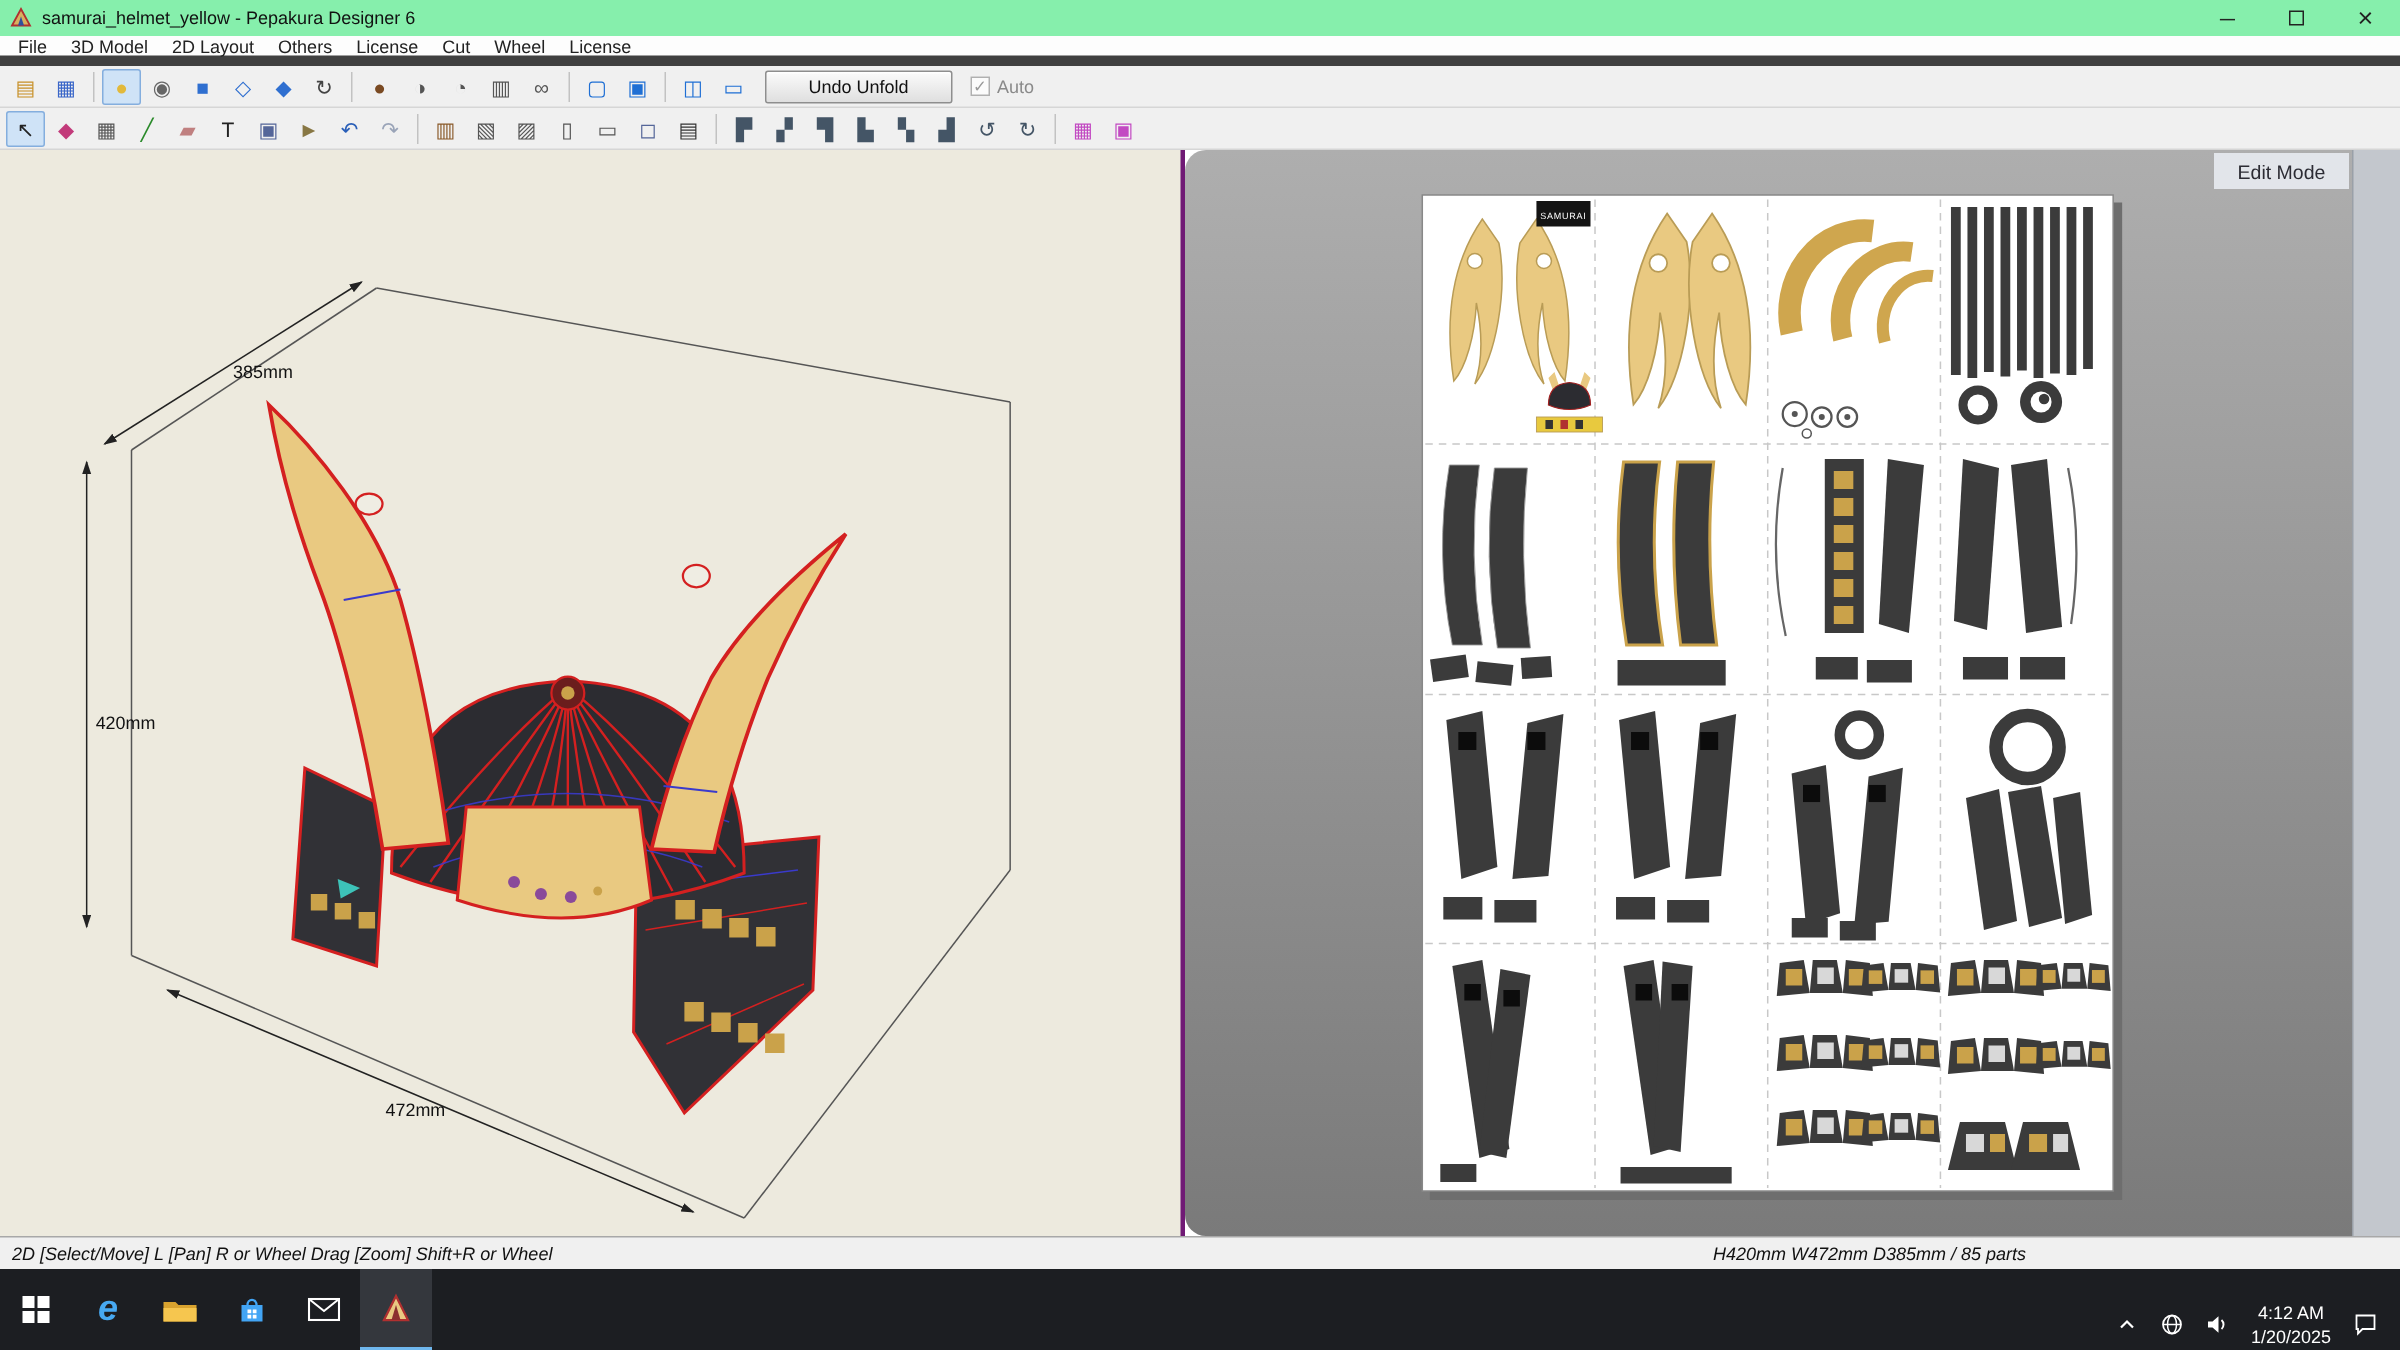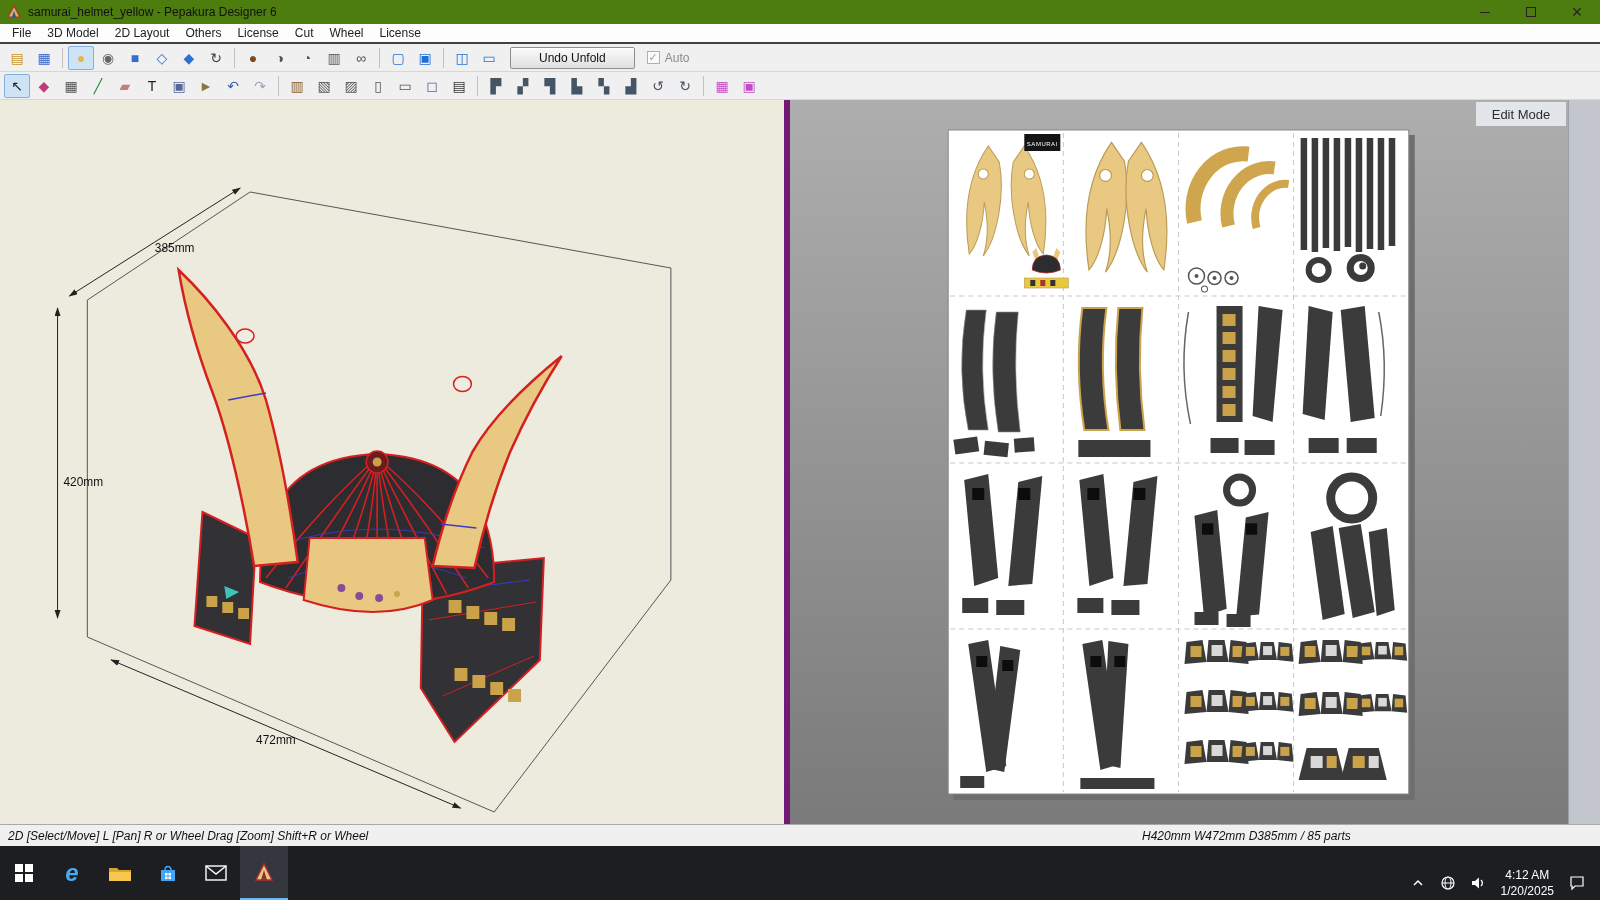--- a/index.html
+++ b/index.html
@@ -1,45 +1,45 @@
 <!DOCTYPE html>
 <html style="--tan: #e9c981; --tanDark: #cfa64e; --dark: #3b3b3b; --gold: #caa24a; --red: #d42020; --blue: #3a3acc; --bg3d: #edeade; --accent: #2f6fd0;"><head>
 <meta charset="utf-8">
 <style>
   * { margin:0; padding:0; box-sizing:border-box; }
   html,body { width:1600px; height:900px; overflow:hidden; }
   body { font-family:"Liberation Sans", sans-serif; font-size:12px; color:#222; }
   .screen { width:1600px; height:900px; display:flex; flex-direction:column; background:#fff; }
 
   
-  .titlebar { height:24px; background:#4d7c0f; display:flex; align-items:center; padding-left:6px; gap:6px; }
+  .titlebar { height:24px; background:#86efac; display:flex; align-items:center; padding-left:6px; gap:6px; }
   .title { font-size:12px; color:#111; }
   .wincontrols { margin-left:auto; display:flex; height:100%; }
   .winbtn { width:46px; height:100%; display:flex; align-items:center; justify-content:center; font-size:14px; color:#222; }
   .winbtn.max span { display:block; width:10px; height:10px; border:1px solid #222; }
 
   
-  .menubar { height:20px; background:#fdfdfd; display:flex; align-items:center; padding-left:4px; border-bottom:2px solid #404040; }
+  .menubar { height:20px; background:#fdfdfd; display:flex; align-items:center; padding-left:4px; border-bottom:7px solid #404040; }
   .menu-item { padding:2px 8px; cursor:default; }
 
   
   .toolbar { height:28px; background:#f0f0f0; display:flex; align-items:center; padding:0 4px; border-bottom:1px solid #d6d6d6; }
   .tbtn { width:26px; height:24px; display:flex; align-items:center; justify-content:center; border:1px solid transparent; border-radius:2px; }
   .tbtn.active { background:#cfe3f7; border-color:#84aede; }
   .tglyph { font-size:14px; line-height:1; }
   .tsep { width:1px; height:20px; background:#c2c2c2; margin:0 4px; }
   .undo-unfold { margin-left:8px; padding:3px 28px; font-size:12px; color:#111; border:1px solid #8e8e8e;
                  background:linear-gradient(#fbfbfb,#dfdfdf); box-shadow:inset 0 1px #fff; border-radius:2px; }
   .auto-wrap { display:flex; align-items:center; gap:5px; margin-left:12px; color:#8a8a8a; }
   .auto-box { width:13px; height:13px; border:1px solid #b0b0b0; background:#fbfbfb; display:flex; align-items:center; justify-content:center; font-size:11px; color:#9a9a9a; }
 
   
   .main { flex:1; display:flex; min-height:0; }
-  .view3d { width:790px; position:relative; background:var(--bg3d); border-right:6px solid #701a75; }
-  .view2d { flex:1; position:relative; background:linear-gradient(#aeaeae,#7a7a7a); }
+  .view3d { width:790px; position:relative; background:var(--bg3d); border-right:3px solid #701a75; }
+  .view2d { flex:1; position:relative; background:linear-gradient(#aeaeae,#7a7a7a);border-radius:14px; }
   .view3d svg, .view2d > svg { position:absolute; inset:0; width:100%; height:100%; }
   svg text { font-family:"Liberation Sans", sans-serif; }
   .edit-mode { position:absolute; top:2px; right:34px; width:90px; height:24px; background:#e2e5ea;
                color:#2c2c34; font-size:13px; display:flex; align-items:center; justify-content:center; z-index:3; }
   .vscroll { position:absolute; top:0; right:0; bottom:0; width:32px; background:#c3c7cd; border-left:1px solid #9aa0a8; z-index:2; }
 
   
   .statusbar { height:22px; background:#f0f0f0; border-top:1px solid #a8a8a8; display:flex; align-items:center;
                padding:0 8px; position:relative; font-size:12px; color:#111;font-style:italic; }
   .status-right { position:absolute; left:1142px; }

